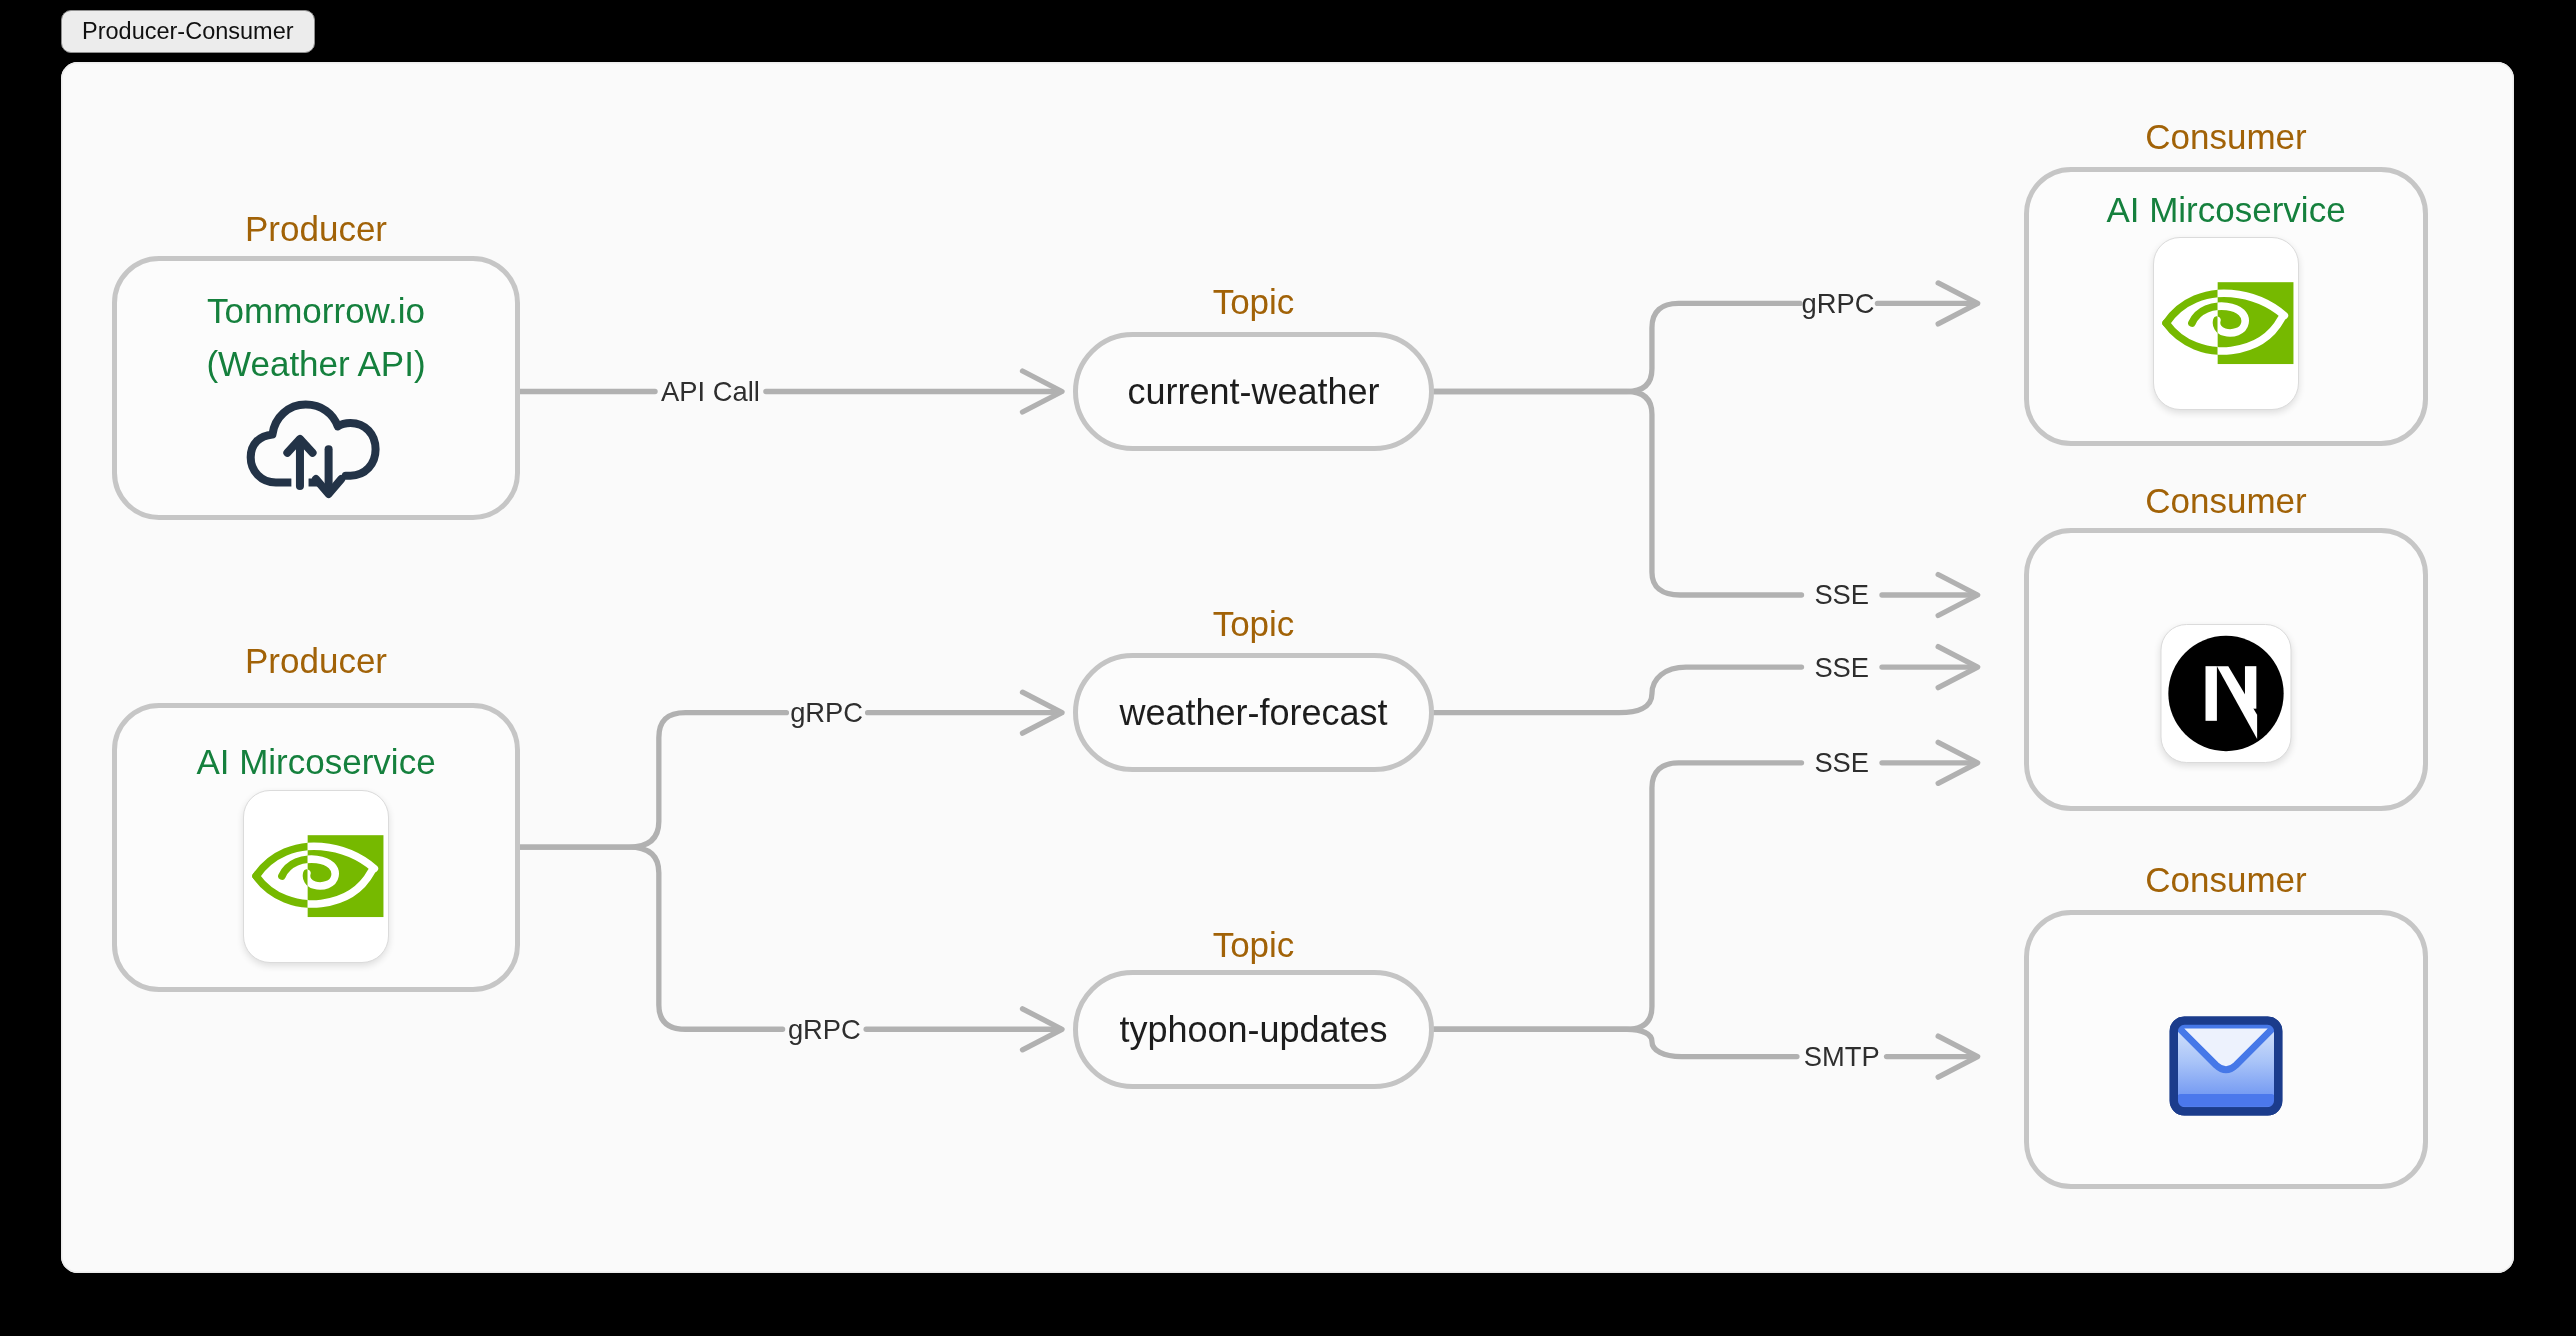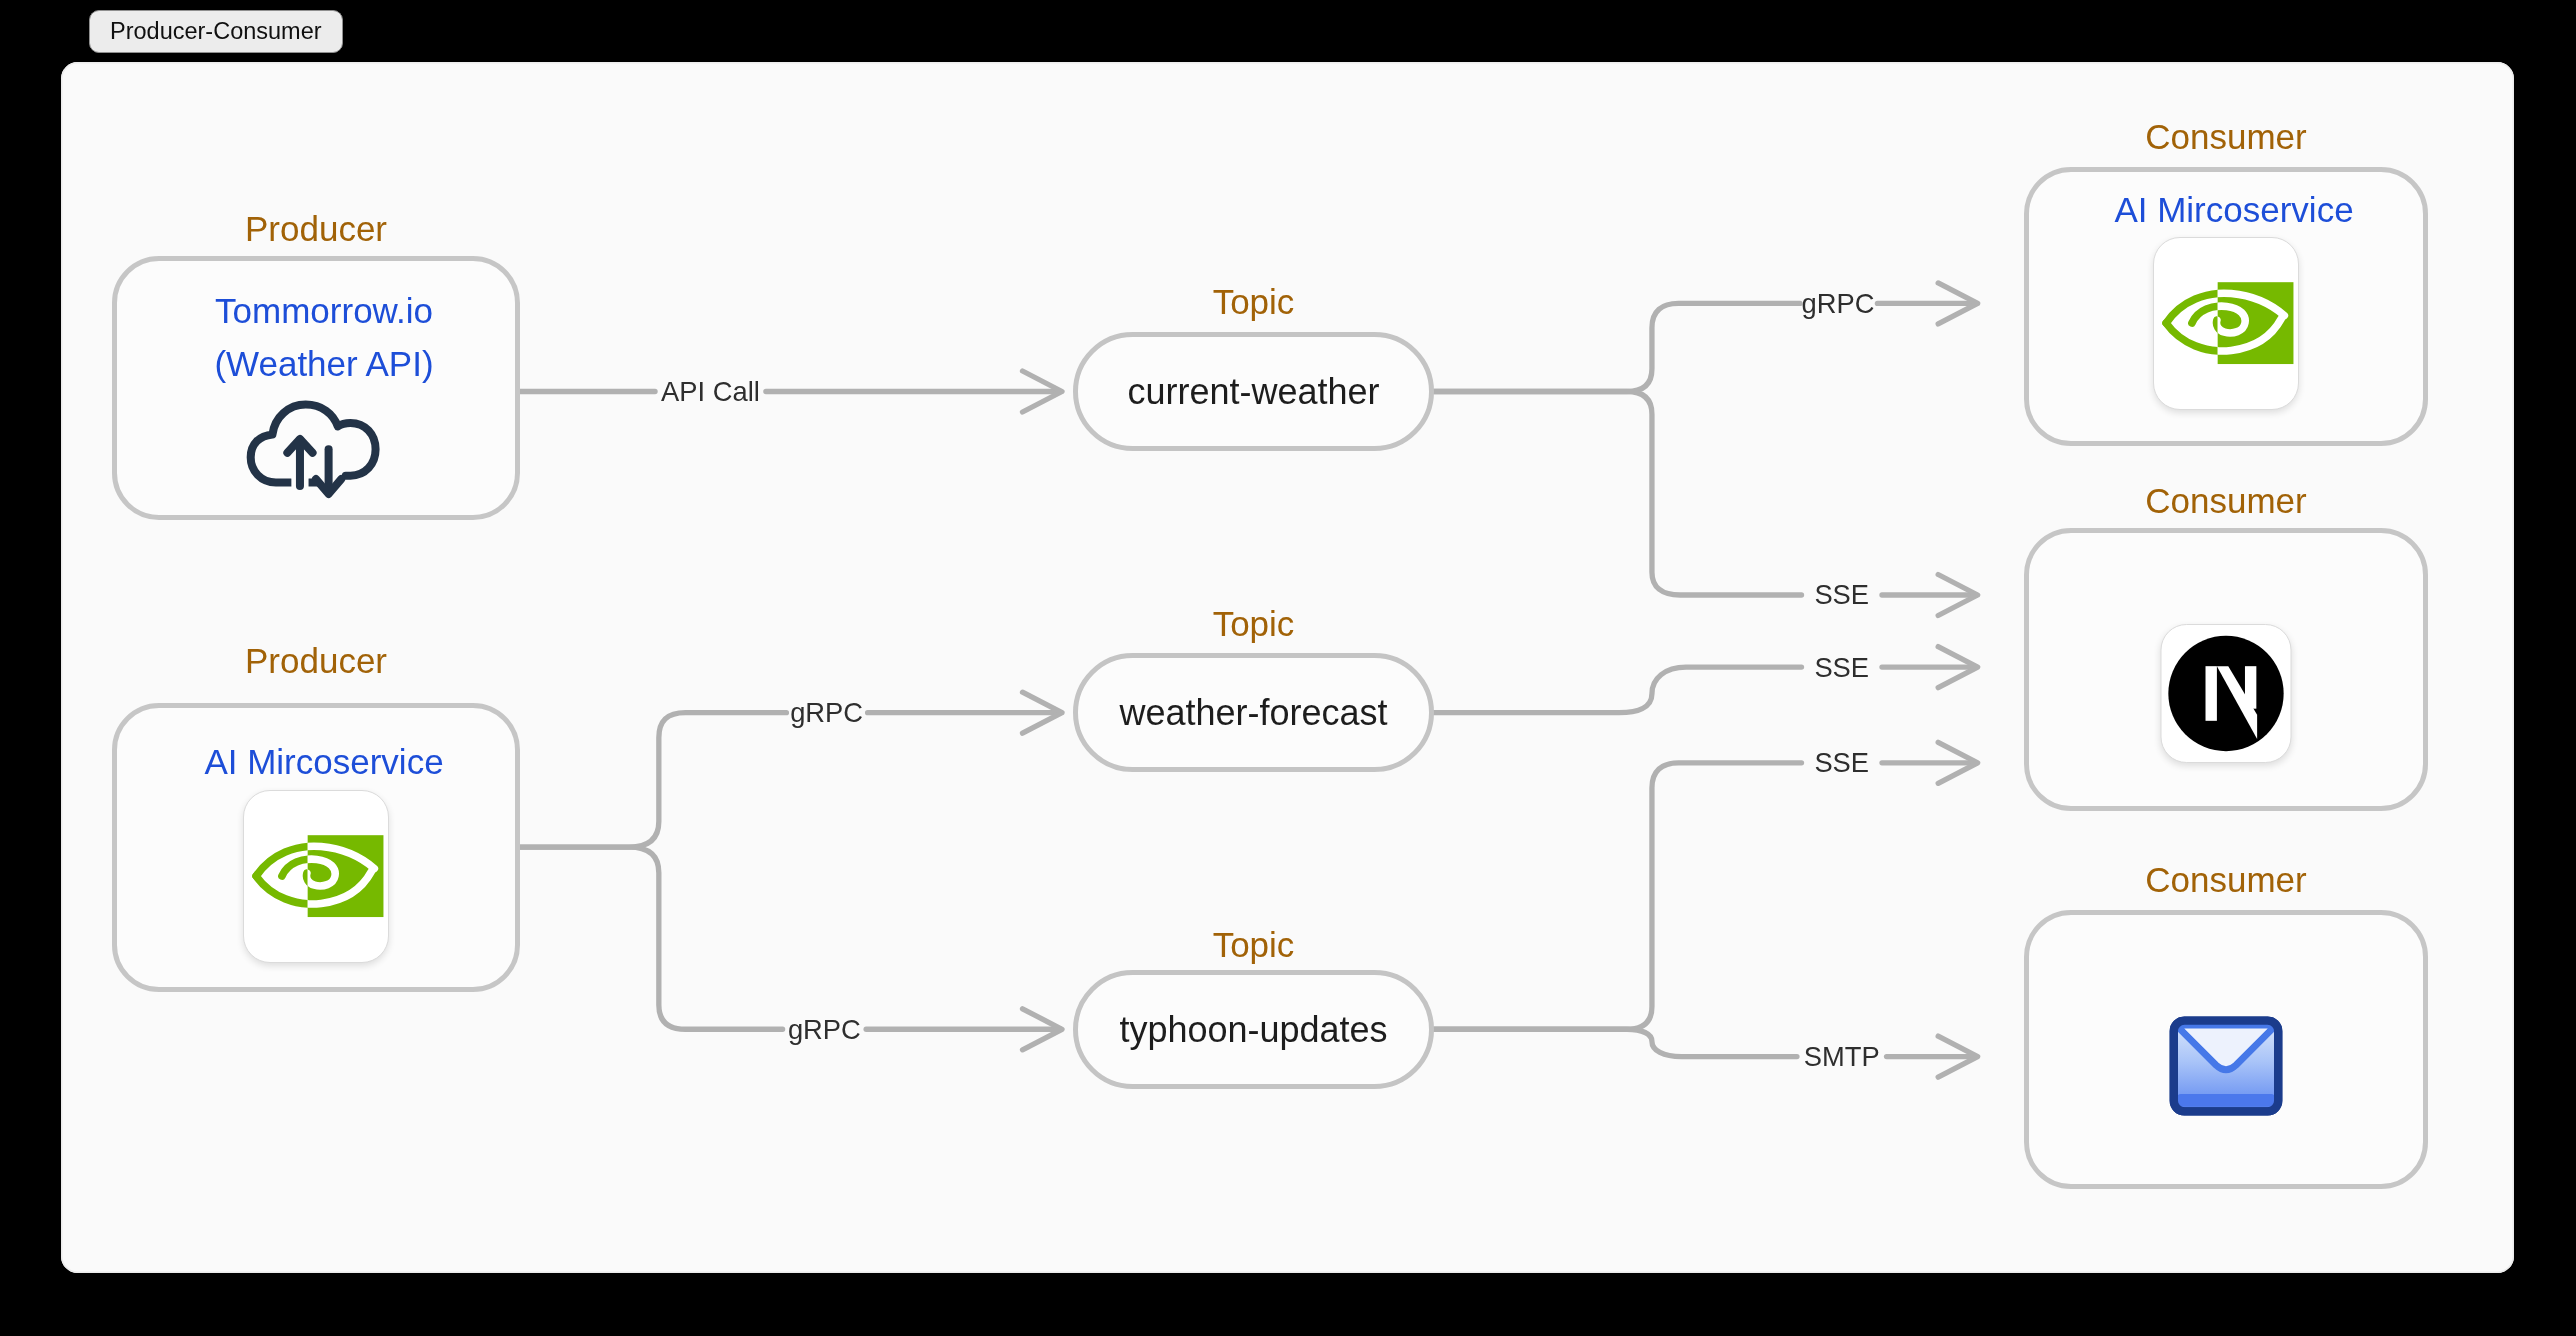--- a/index.html
+++ b/index.html
@@ -2,39 +2,39 @@
 <html style="font-size:12px"><head>
 <meta charset="utf-8">
 <style>
   html,body{margin:0;padding:0;background:#000;}
   #page{position:relative;width:2576px;height:1337px;background:#000;overflow:hidden;
         font-family:"Liberation Sans",sans-serif;}
 
   
   .tab{position:absolute;left:61px;top:10px;height:41px;padding:0 20px;
        background:#ECECEC;border:1.5px solid #8F8F8F;border-radius:10px;
-       display:flex;align-items:center;font-size:23.5px;font-weight:500;color:#101010;margin-left:28px;}
+       display:flex;align-items:center;font-size:23.5px;font-weight:500;color:#101010;}
 
   
   .canvas{position:absolute;left:61px;top:62px;width:2453px;height:1211px;
           background:#FAFAFA;border-radius:16.7px;box-shadow:inset 0 0 0 1.5px #ECECEC;}
 
   svg.edges{position:absolute;left:0;top:0;}
   svg.edges path{fill:none;stroke:#B1B1B1;stroke-width:7;stroke-linecap:round;stroke-linejoin:round;}
   svg.edges text{font-family:"Liberation Sans",sans-serif;font-size:36px;font-weight:500;
                  fill:#2E2E2E;text-anchor:middle;dominant-baseline:central;}
 
   
   .group-label{position:absolute;height:53px;display:flex;align-items:center;justify-content:center;
                font-size:35px;font-weight:500;color:#a16207;}
   .node{position:absolute;background:#FCFCFC;border:5.3px solid #C6C6C6;border-radius:47px;box-sizing:border-box;}
   .pill{position:absolute;background:#FCFCFC;border:5.3px solid #C4C4C4;border-radius:68px;box-sizing:border-box;
         display:flex;align-items:center;justify-content:center;font-size:36px;font-weight:400;color:#1D1D1D;}
-  .node-line{position:absolute;left:8px;width:100%;text-align:center;font-size:35px;font-weight:500;
-             color:#1d4ed8;line-height:53px;}
+  .node-line{position:absolute;left:0;width:100%;text-align:center;font-size:35px;font-weight:500;
+             color:#15803d;line-height:53px;}
   .icon-wrap{position:absolute;left:50%;transform:translateX(-50%);}
   .icon-card{background:#FFFFFF;border:1.5px solid #DBDBDB;border-radius:27px;
              box-shadow:0 3px 7.6px rgba(0,0,0,.12);display:flex;align-items:center;justify-content:center;}
 </style>
 </head>
 <body>
 
 <div id="page">
 
   <div class="tab">

